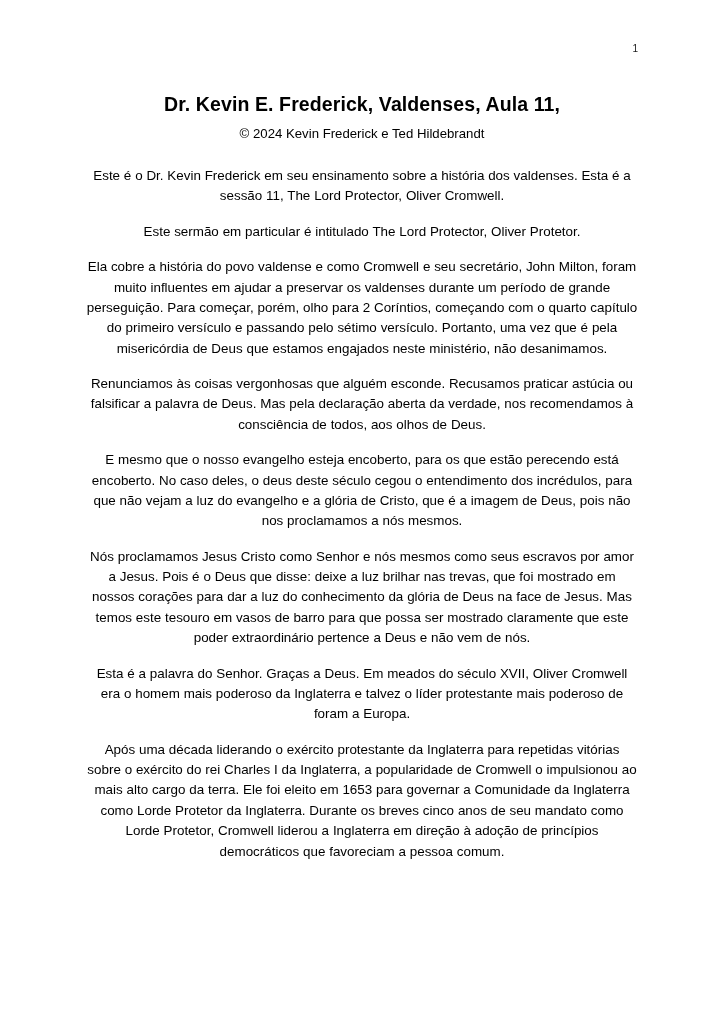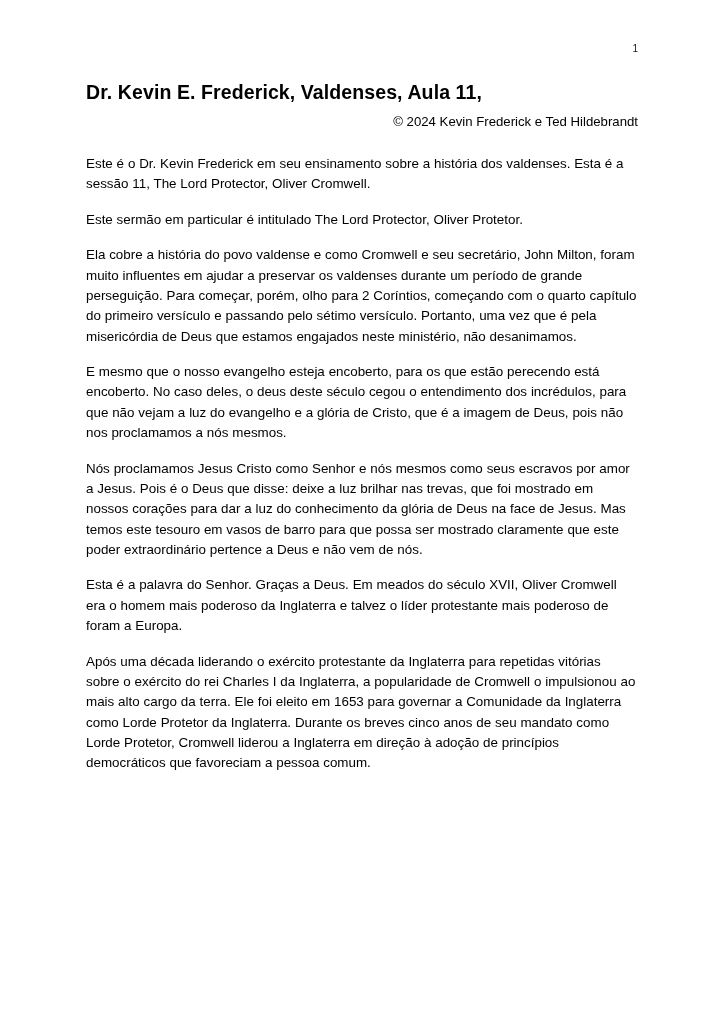--- a/index.html
+++ b/index.html
@@ -24,61 +24,63 @@
   }
   .page-number {
     position: absolute;
     top: 44px;
     right: 86px;
     font-size: 10px;
     color: #1a1a1a;
     line-height: 1;
   }
   .title-block {
-    margin-top: 38px;
+    margin-top: 50px;
+    text-align: center;
   }
   .title-line {
     font-size: 19.5px;
     font-weight: bold;
     line-height: 1.45;
     letter-spacing: 0.1px;
   }
   .copyright {
-    text-align: right;
+    text-align: center;
     font-size: 13.2px;
     margin-top: 6px;
     line-height: 1.5;
   }
   .body-text {
     margin-top: 22px;
   }
   p.para {
     font-size: 13.4px;
     line-height: 1.52;
     margin: 0 0 15px 0;
-    text-align: left;
+    text-align: center;
     word-spacing: 0.1px;
   }
 </style>
 </head>
 <body>
 
 <div class="page">
 
   <div class="page-number">1</div>
 
   <div class="title-block">
     <div class="title-line">Dr. Kevin E. Frederick, Valdenses, Aula 11,</div>
   </div>
 
   <div class="copyright">© 2024 Kevin Frederick e Ted Hildebrandt</div>
 
   <div class="body-text">
     <p class="para">Este é o Dr. Kevin Frederick em seu ensinamento sobre a história dos valdenses. Esta é a sessão 11, The Lord Protector, Oliver Cromwell.</p>
     <p class="para">Este sermão em particular é intitulado The Lord Protector, Oliver Protetor.</p>
     <p class="para">Ela cobre a história do povo valdense e como Cromwell e seu secretário, John Milton, foram muito influentes em ajudar a preservar os valdenses durante um período de grande perseguição. Para começar, porém, olho para 2 Coríntios, começando com o quarto capítulo do primeiro versículo e passando pelo sétimo versículo. Portanto, uma vez que é pela misericórdia de Deus que estamos engajados neste ministério, não desanimamos.</p>
+    <p class="para">Renunciamos às coisas vergonhosas que alguém esconde. Recusamos praticar astúcia ou falsificar a palavra de Deus. Mas pela declaração aberta da verdade, nos recomendamos à consciência de todos, aos olhos de Deus.</p>
     <p class="para">E mesmo que o nosso evangelho esteja encoberto, para os que estão perecendo está encoberto. No caso deles, o deus deste século cegou o entendimento dos incrédulos, para que não vejam a luz do evangelho e a glória de Cristo, que é a imagem de Deus, pois não nos proclamamos a nós mesmos.</p>
     <p class="para">Nós proclamamos Jesus Cristo como Senhor e nós mesmos como seus escravos por amor a Jesus. Pois é o Deus que disse: deixe a luz brilhar nas trevas, que foi mostrado em nossos corações para dar a luz do conhecimento da glória de Deus na face de Jesus. Mas temos este tesouro em vasos de barro para que possa ser mostrado claramente que este poder extraordinário pertence a Deus e não vem de nós.</p>
     <p class="para">Esta é a palavra do Senhor. Graças a Deus. Em meados do século XVII, Oliver Cromwell era o homem mais poderoso da Inglaterra e talvez o líder protestante mais poderoso de foram a Europa.</p>
     <p class="para">Após uma década liderando o exército protestante da Inglaterra para repetidas vitórias sobre o exército do rei Charles I da Inglaterra, a popularidade de Cromwell o impulsionou ao mais alto cargo da terra. Ele foi eleito em 1653 para governar a Comunidade da Inglaterra como Lorde Protetor da Inglaterra. Durante os breves cinco anos de seu mandato como Lorde Protetor, Cromwell liderou a Inglaterra em direção à adoção de princípios democráticos que favoreciam a pessoa comum.</p>
   </div>
 
 </div>
 
 </body></html>

